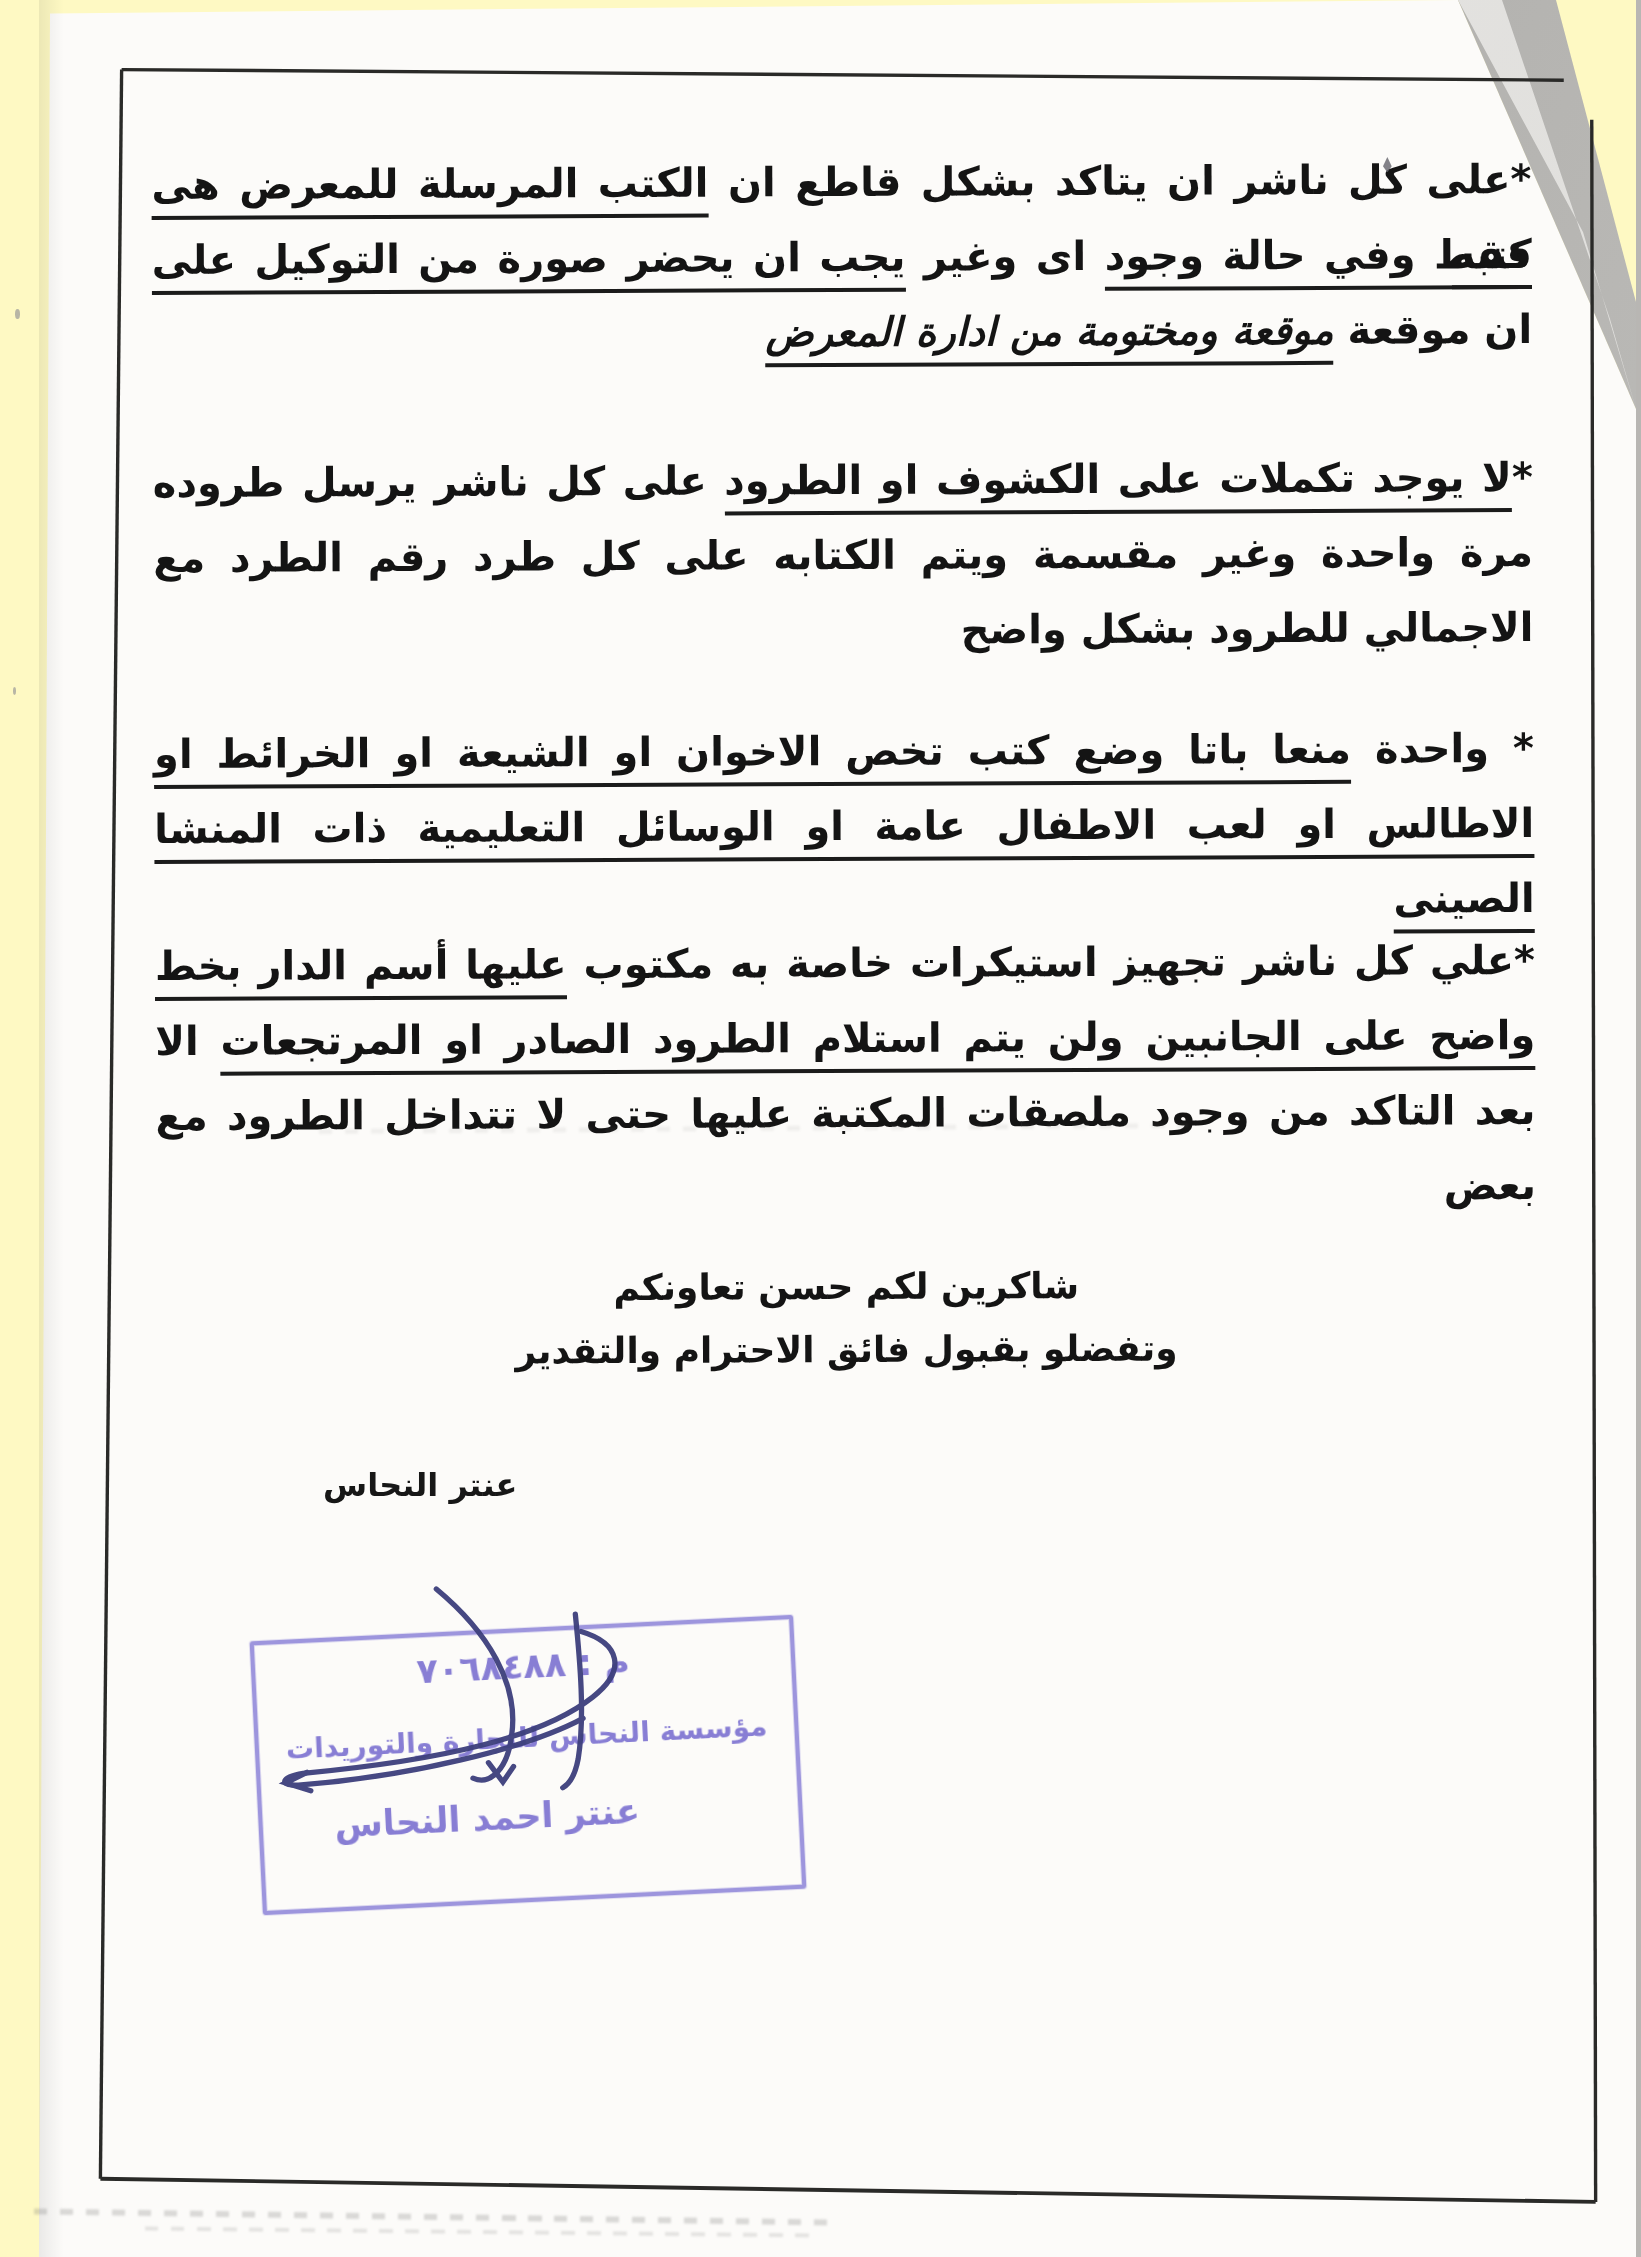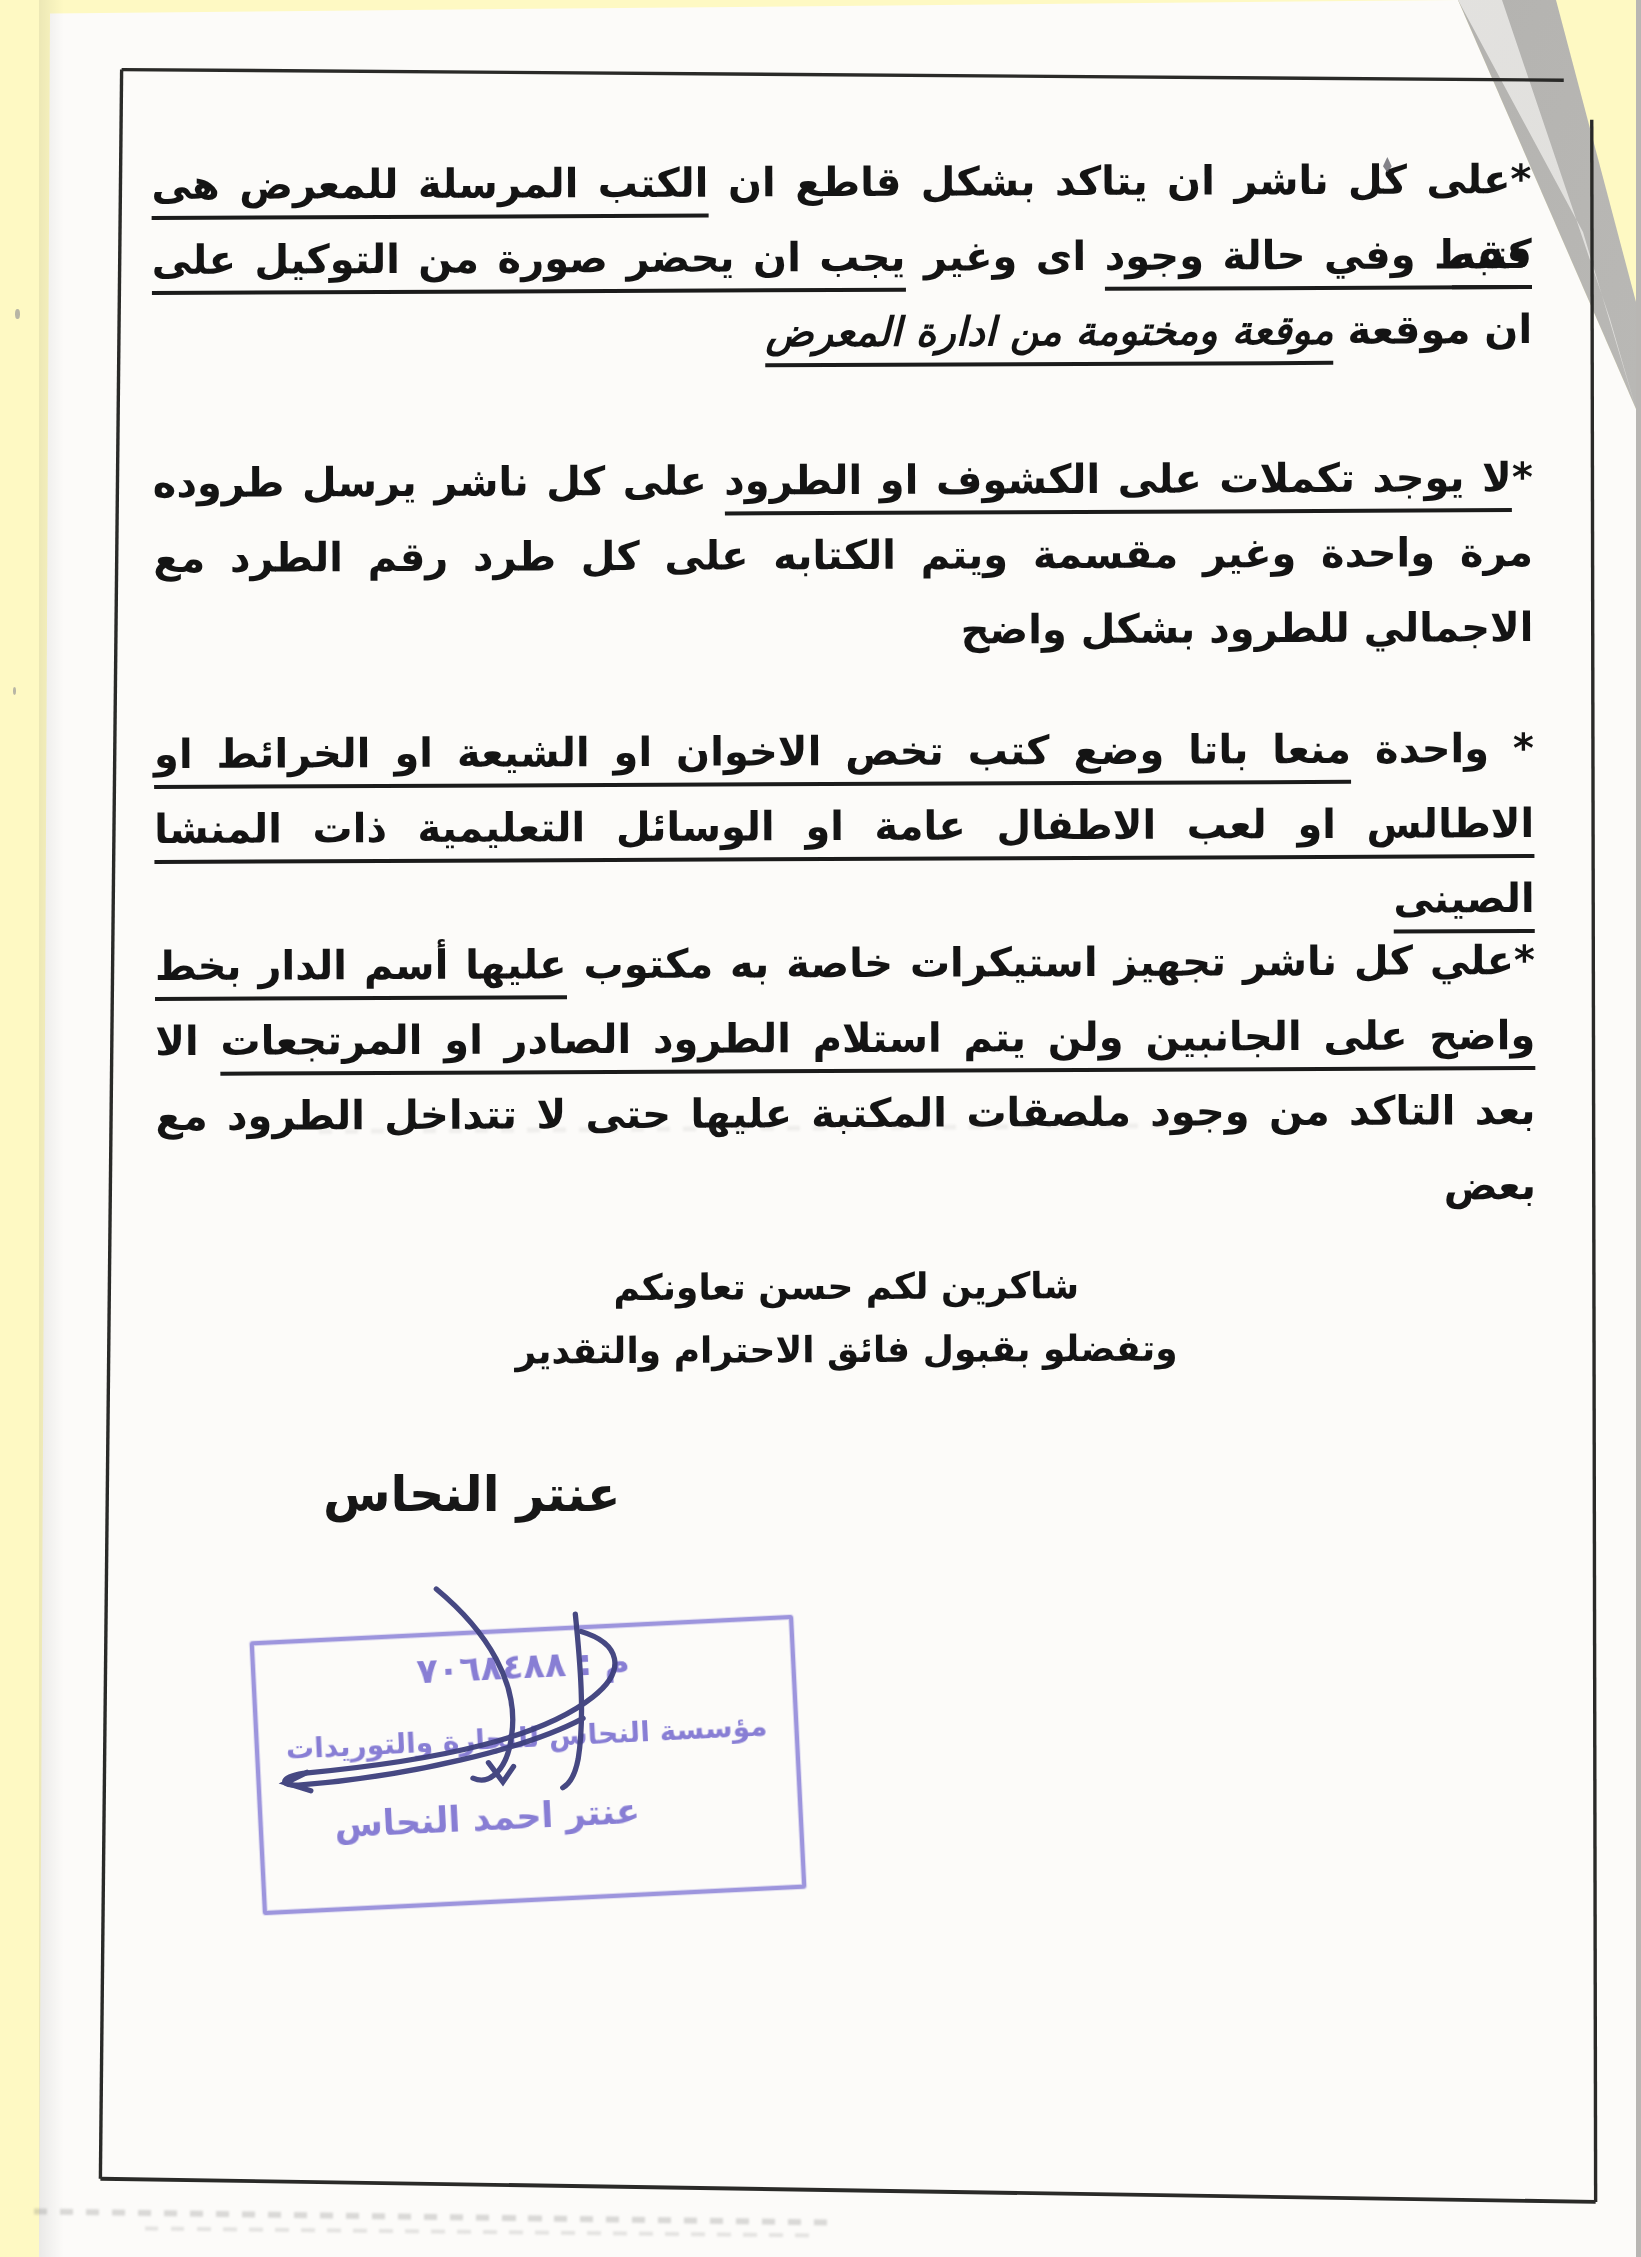--- a/index.html
+++ b/index.html
@@ -20,21 +20,21 @@
   
   .content{position:absolute;left:154px;right:102px;top:145px;direction:rtl;
            color:#141414;font-weight:700;transform:rotate(-0.25deg);}
   .line{height:75px;line-height:75px;font-size:40px;overflow:visible;}
   .jl{text-align:justify;text-align-last:justify;}
   .rl{text-align:right;text-align-last:right;}
   .u{border-bottom:4.8px solid #1b1b1b;padding-bottom:7.7px;}
   .it{font-style:italic;}
   .closing{margin-top:29px;text-align:center;text-align-last:center;}
   .closing .cline{height:63px;line-height:63px;font-size:36px;}
-  .name{position:absolute;left:323px;top:1466px;font-size:49px;font-weight:700;
+  .name{position:absolute;left:323px;top:1466px;font-size:32px;font-weight:700;
         color:#171717;direction:rtl;}
   
   .stamp{position:absolute;left:256px;top:1628px;width:536px;height:266px;
          transform:rotate(-2.8deg);border:4.8px solid rgba(134,124,214,.85);
          border-radius:2.9px;box-shadow:inset 0 0 0 1px rgba(134,124,214,.30),
          0 0 0 1px rgba(134,124,214,.22);filter:blur(0.6px);direction:rtl;
          color:#8278d3;font-weight:700;opacity:.95;}
   .stamp .s1{position:absolute;top:13.5px;left:68px;right:68px;text-align:center;
              font-size:35px;letter-spacing:8.7px;}
   .stamp .s2{position:absolute;top:89px;left:9.7px;right:9.7px;text-align:center;

